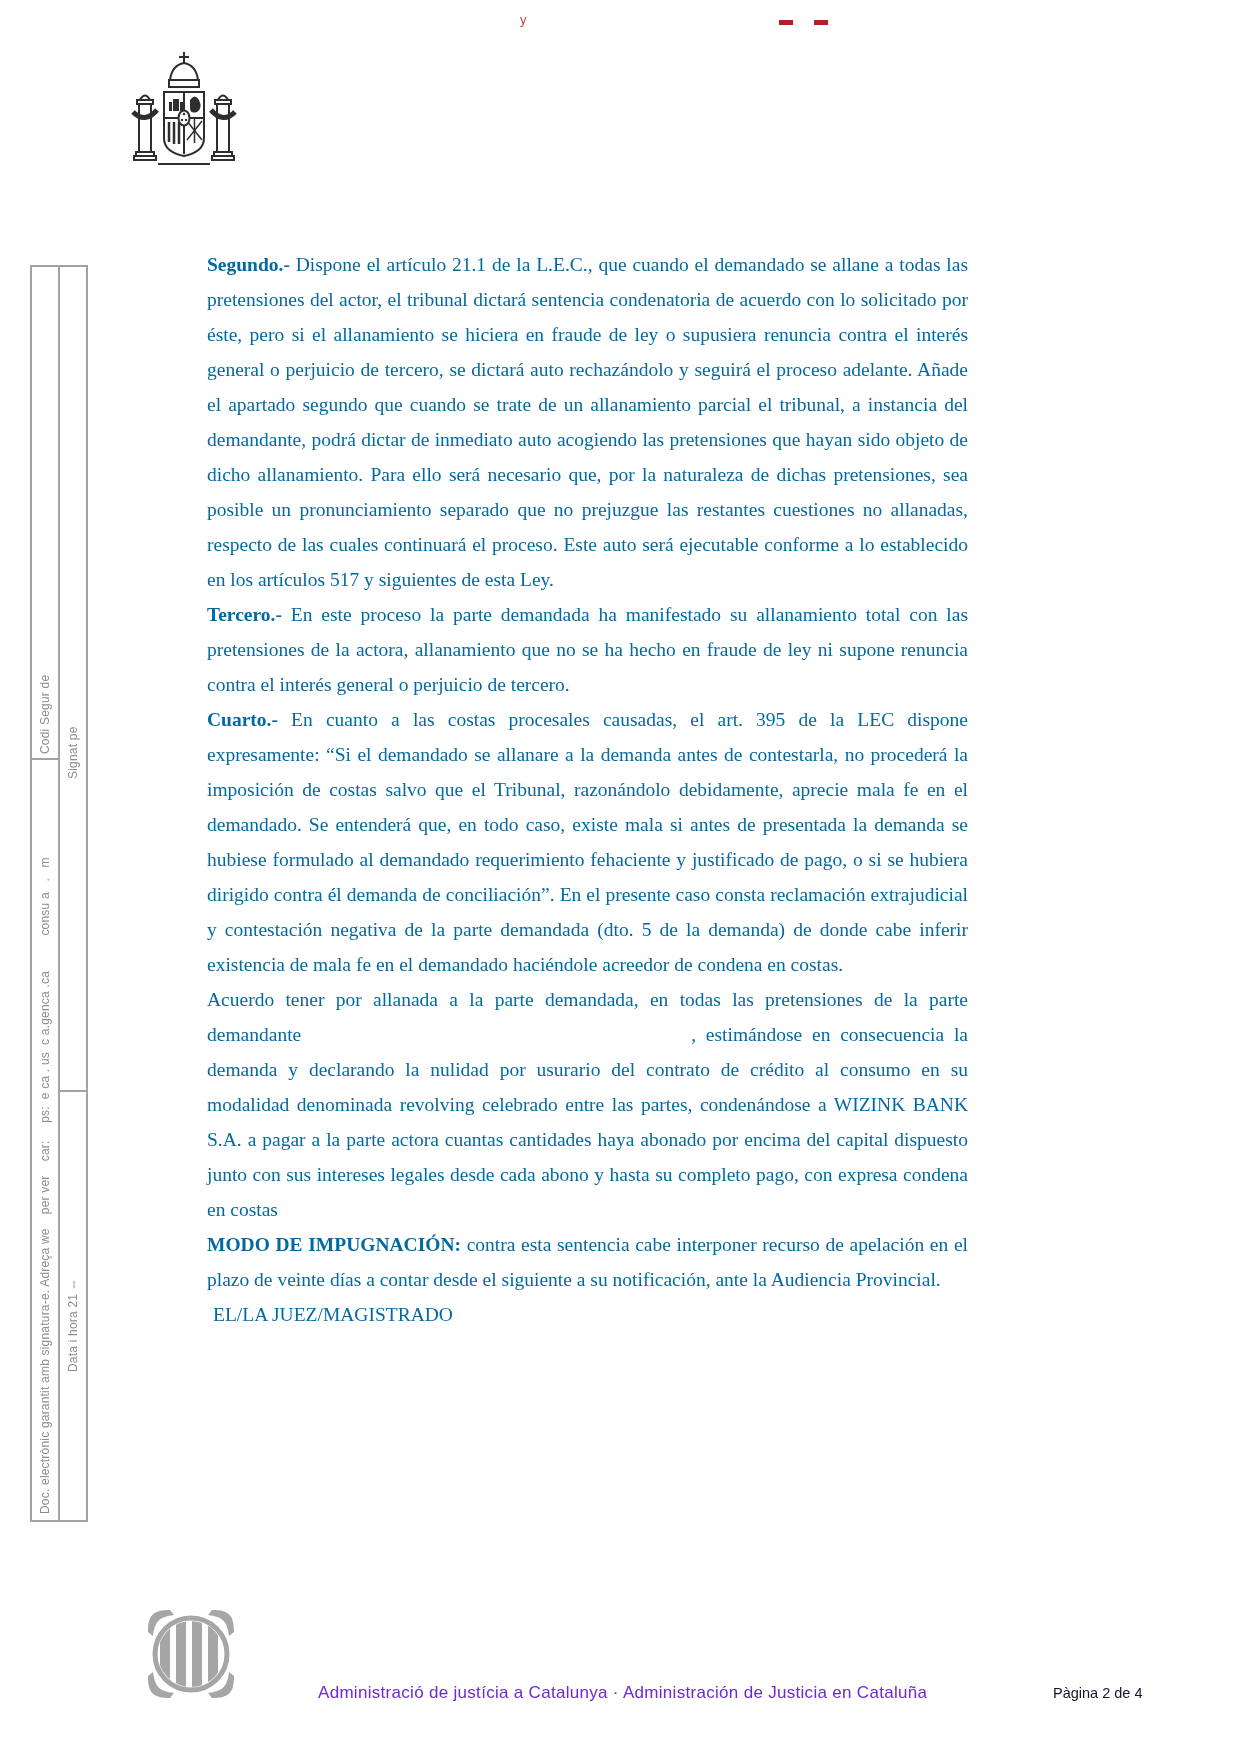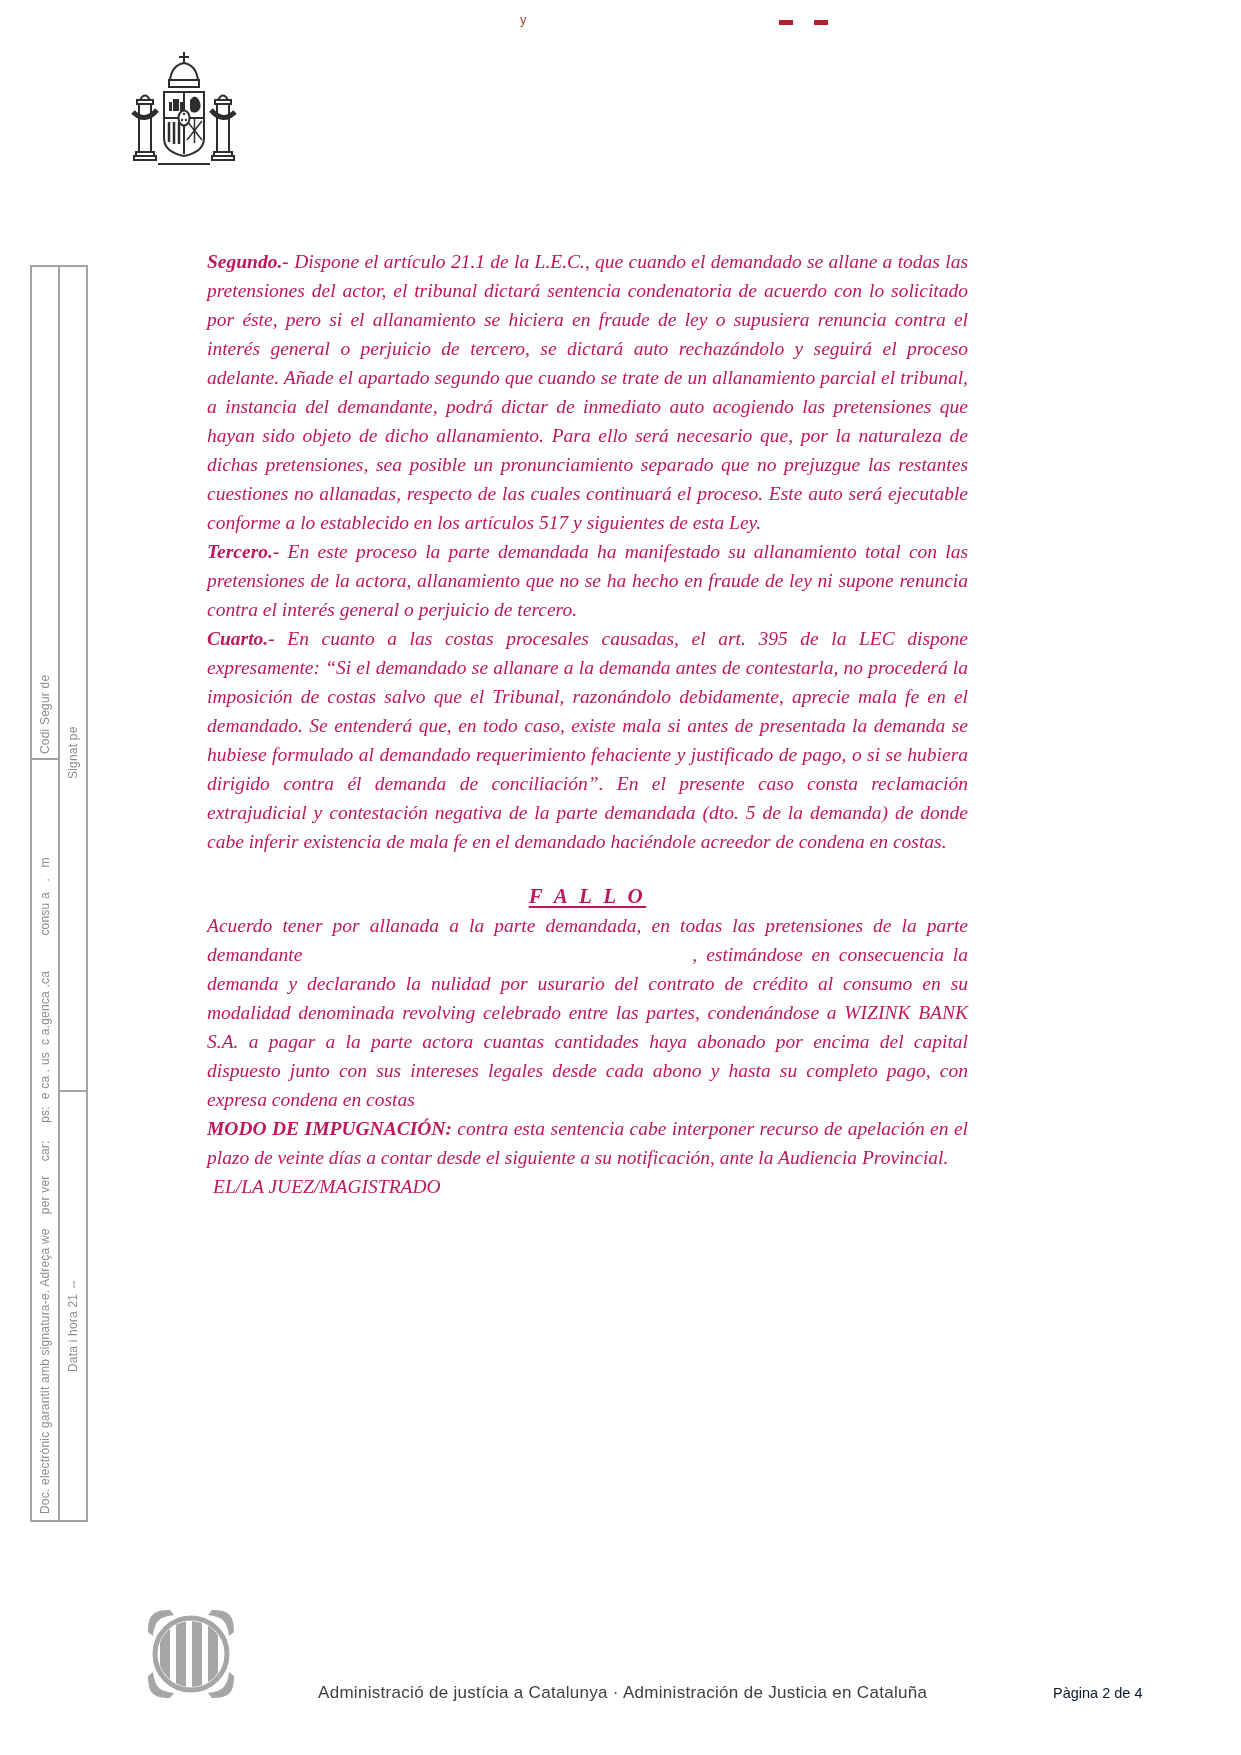--- a/index.html
+++ b/index.html
@@ -29,40 +29,40 @@
     transform:rotate(-90deg); transform-origin:0 0;
   }
   .vt-csv  { left:38px; top:754px; }
   .vt-doc  { left:38px; top:1514px; }
   .vt-sig  { left:66px; top:779px; }
   .vt-date { left:66px; top:1372px; }
 
   
   .doc-body {
     position:absolute; left:207px; top:247px; width:761px;
-    font-size:19.5px; line-height:29px; color:#be185d; text-align:justify;font-style:italic;
+    font-size:19.5px; line-height:35px; color:#0369a1; text-align:justify;
   }
   .doc-body p { margin:0; }
   .doc-body .lead { font-weight:bold; }
   .mt-a { margin-top:24px; }
   .mt-b { margin-top:25px; }
   .mt-c { margin-top:21px; }
   .fallo-h { margin-top:26px !important; text-align:center; font-weight:bold; font-size:21px; letter-spacing:3.5px; }
   .fallo-h .u { text-decoration:underline; text-underline-offset:3px; }
   .mt-acuerdo { margin-top:56px; }
   .mt-modo { margin-top:47px; }
   .mt-asi { margin-top:25px; }
   .mt-juez { margin-top:26px; padding-left:6px; }
   .gap-redacted { display:inline-block; width:390px; height:1px; vertical-align:baseline; }
 
   
   .cat-seal { position:absolute; left:144px; top:1606px; }
   .footer-text {
     position:absolute; left:318px; top:1683px;
-    font:17px "Liberation Sans",sans-serif; color:#404040; letter-spacing:.3px;
+    font:17px "Liberation Sans",sans-serif; color:#6d28d9; letter-spacing:.3px;
   }
   .page-num {
     position:absolute; left:1053px; top:1685px;
     font:14.5px "Liberation Sans",sans-serif; color:#0f172a;
   }
 </style>
 </head>
 <body>
 
 <div class="page">
@@ -138,21 +138,20 @@
 
   <div class="doc-body">
 
     <p><b class="lead">Segundo.-</b><span> Dispone el artículo 21.1 de la L.E.C., que cuando el demandado se allane a todas las pretensiones del actor, el tribunal dictará sentencia condenatoria de acuerdo con lo solicitado por éste, pero si el allanamiento se hiciera en fraude de ley o supusiera renuncia contra el interés general o perjuicio de tercero, se dictará auto rechazándolo y seguirá el proceso adelante. Añade el apartado segundo que cuando se trate de un allanamiento parcial el tribunal, a instancia del demandante, podrá dictar de inmediato auto acogiendo las pretensiones que hayan sido objeto de dicho allanamiento. Para ello será necesario que, por la naturaleza de dichas pretensiones, sea posible un pronunciamiento separado que no prejuzgue las restantes cuestiones no allanadas, respecto de las cuales continuará el proceso. Este auto será ejecutable conforme a lo establecido en los artículos 517 y siguientes de esta Ley.</span></p>
 
     <p class="mt-a"><b class="lead">Tercero.-</b><span> En este proceso la parte demandada ha manifestado su allanamiento total con las pretensiones de la actora, allanamiento que no se ha hecho en  fraude de ley ni supone renuncia contra el interés general o perjuicio de tercero.</span></p>
 
     <p class="mt-b"><b class="lead">Cuarto.-</b><span> En cuanto a las costas procesales causadas, el art. 395 de la LEC dispone expresamente: “Si el demandado se allanare a la demanda antes de contestarla, no procederá la imposición de costas salvo que el Tribunal, razonándolo debidamente, aprecie mala fe en el demandado. Se entenderá que, en todo caso, existe mala si antes de presentada la demanda se hubiese formulado al demandado requerimiento fehaciente y justificado de pago, o si se hubiera dirigido contra él demanda de conciliación”. En el presente caso consta reclamación extrajudicial y contestación negativa de la parte demandada (dto. 5 de la demanda) de donde cabe inferir existencia de mala fe en el demandado haciéndole acreedor de condena en costas.</span></p>
 
 
-    <p class="fallo-h"><span class="u">F A L L O</span></p>
 
     <p class="mt-acuerdo"><span>Acuerdo tener por allanada a la parte demandada, en todas las pretensiones de la parte demandante</span><span class="gap-redacted"></span><span>, estimándose en consecuencia la demanda y declarando la nulidad por usurario del contrato de crédito al consumo en su modalidad denominada revolving celebrado entre las partes, condenándose a WIZINK BANK S.A. a pagar a la parte actora cuantas cantidades haya abonado por encima del capital dispuesto junto con sus intereses legales desde cada abono y hasta su completo pago, con expresa condena en costas</span></p>
 
     <p class="mt-modo"><b class="lead">MODO DE IMPUGNACIÓN:</b><span> contra esta sentencia cabe interponer recurso de apelación en el plazo de veinte días a contar desde el siguiente a su notificación, ante la Audiencia Provincial.</span></p>
 
 
     <p class="mt-juez"><span>EL/LA JUEZ/MAGISTRADO</span></p>
 
   </div>
 

